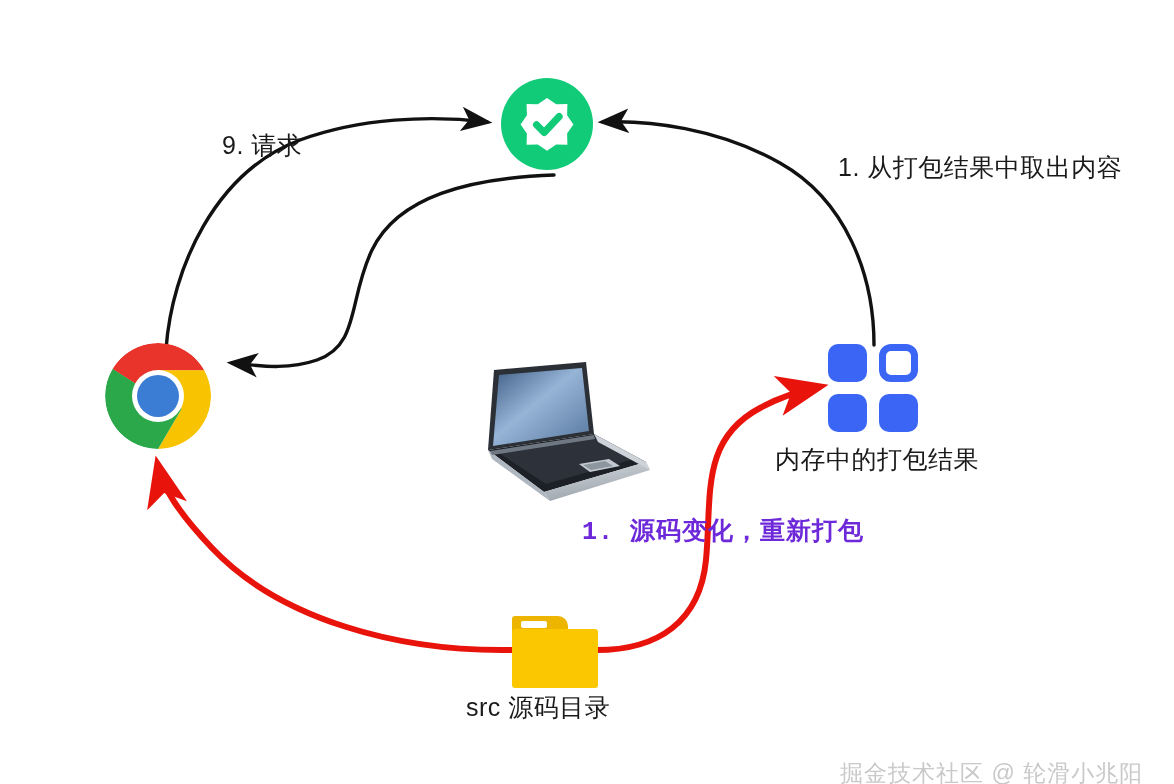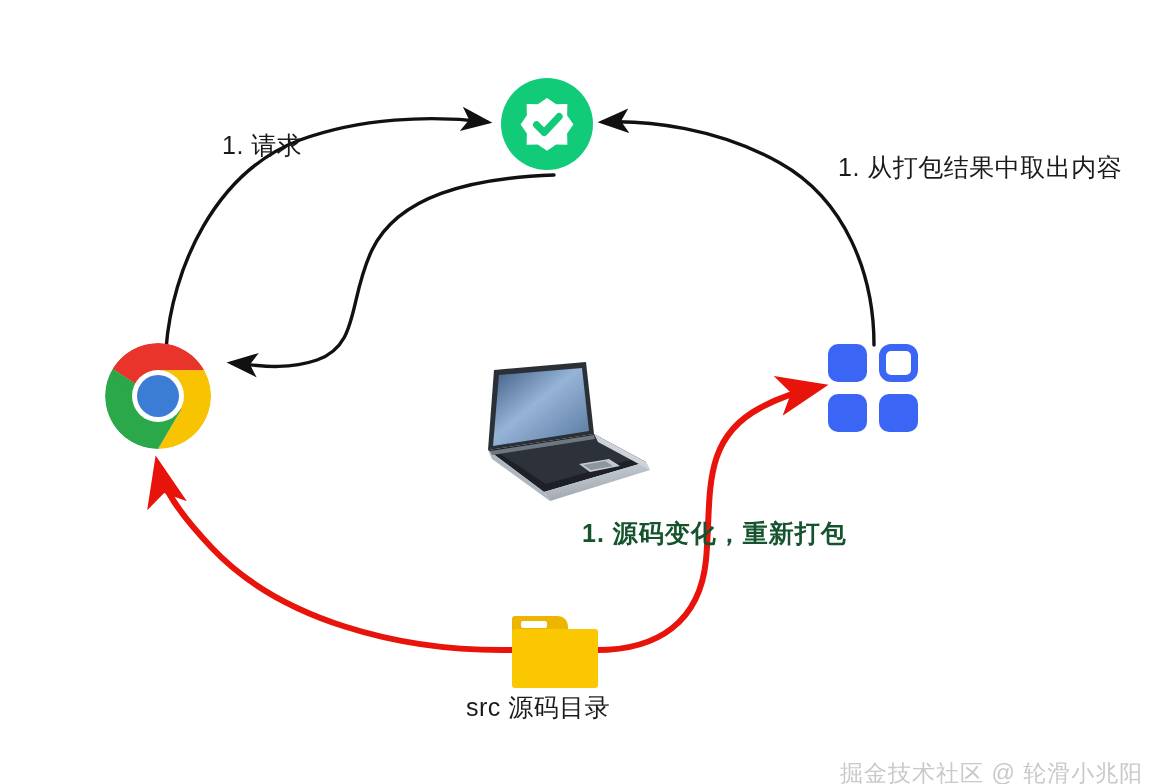--- a/index.html
+++ b/index.html
@@ -28,23 +28,24 @@
   
   .label {
     position: absolute;
     white-space: nowrap;
     color: #1a1a1a;
     font-size: 25px;
     line-height: 1.2;
     letter-spacing: 0.5px;
   }
   .label.red {
-    color: #14532d;
+    color: #6d28d9;
     font-weight: 700;
     letter-spacing: 1px;
+    font-family: Liberation Mono, monospace;
   }
   .label.node-caption {
     font-size: 25px;
     color: #1a1a1a;
   }
   .watermark {
     position: absolute;
     white-space: nowrap;
     color: #c9c9c9;
     font-size: 23px;
@@ -188,20 +189,21 @@
       </g>
     </svg>
   </div>
 
   <div class="bundle" style="left:828px; top:344px;">
     <div class="sq tl"></div>
     <div class="sq tr"></div>
     <div class="sq bl"></div>
     <div class="sq br"></div>
   </div>
+  <div class="label node-caption" style="left:775px; top:444px;">内存中的打包结果</div>
 
   <div class="folder" style="left:512px; top:616px;">
     <div class="tab">
       <div class="notch"></div>
     </div>
     <div class="body"></div>
   </div>
   <div class="label node-caption" style="left:466px; top:692px;">src 源码目录</div>
 
   <div class="laptop" style="left:474px; top:358px;">
@@ -228,21 +230,21 @@
       <path d="M109 107 L131 103 L139 108 L117 112 Z" fill="#8d959e"></path>
 
       <path d="M70 134 L172 104 L176 112 L76 143 Z" fill="url(#base)"></path>
       <path d="M14 92 L70 134 L76 143 L18 101 Z" fill="#aeb6bf"></path>
       <path d="M120 76 L172 104 L176 112 L124 84 Z" fill="#cdd3d9"></path>
 
       <path d="M16 93 L120 77 L121 81 L18 97 Z" fill="#6f7882"></path>
     </svg>
   </div>
 
-  <div class="label" style="left:222px; top:130px;">1. 请求</div>
+  <div class="label" style="left:222px; top:130px;">9. 请求</div>
 
   <div class="label" style="left:838px; top:152px;">1. 从打包结果中取出内容</div>
 
 
   <div class="label red" style="left:582px; top:518px;">1. 源码变化，重新打包</div>
 
 
   <div class="watermark" style="left:840px; top:734px;margin-top:24px;">掘金技术社区 @ 轮滑小兆阳</div>
 
 </div>

